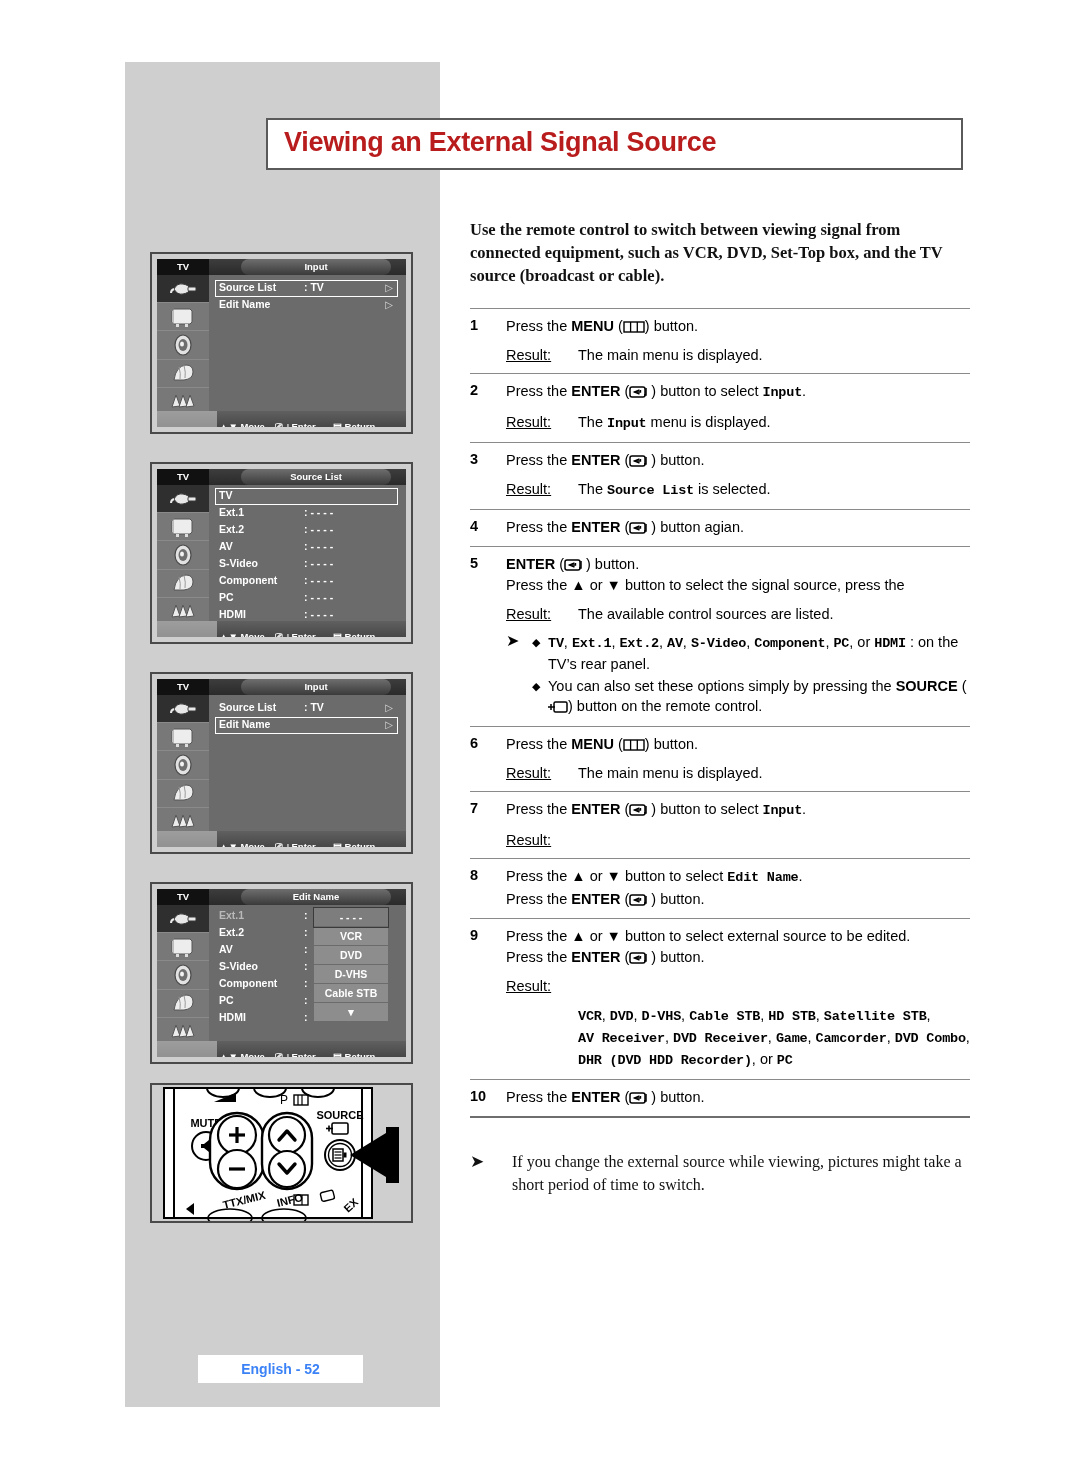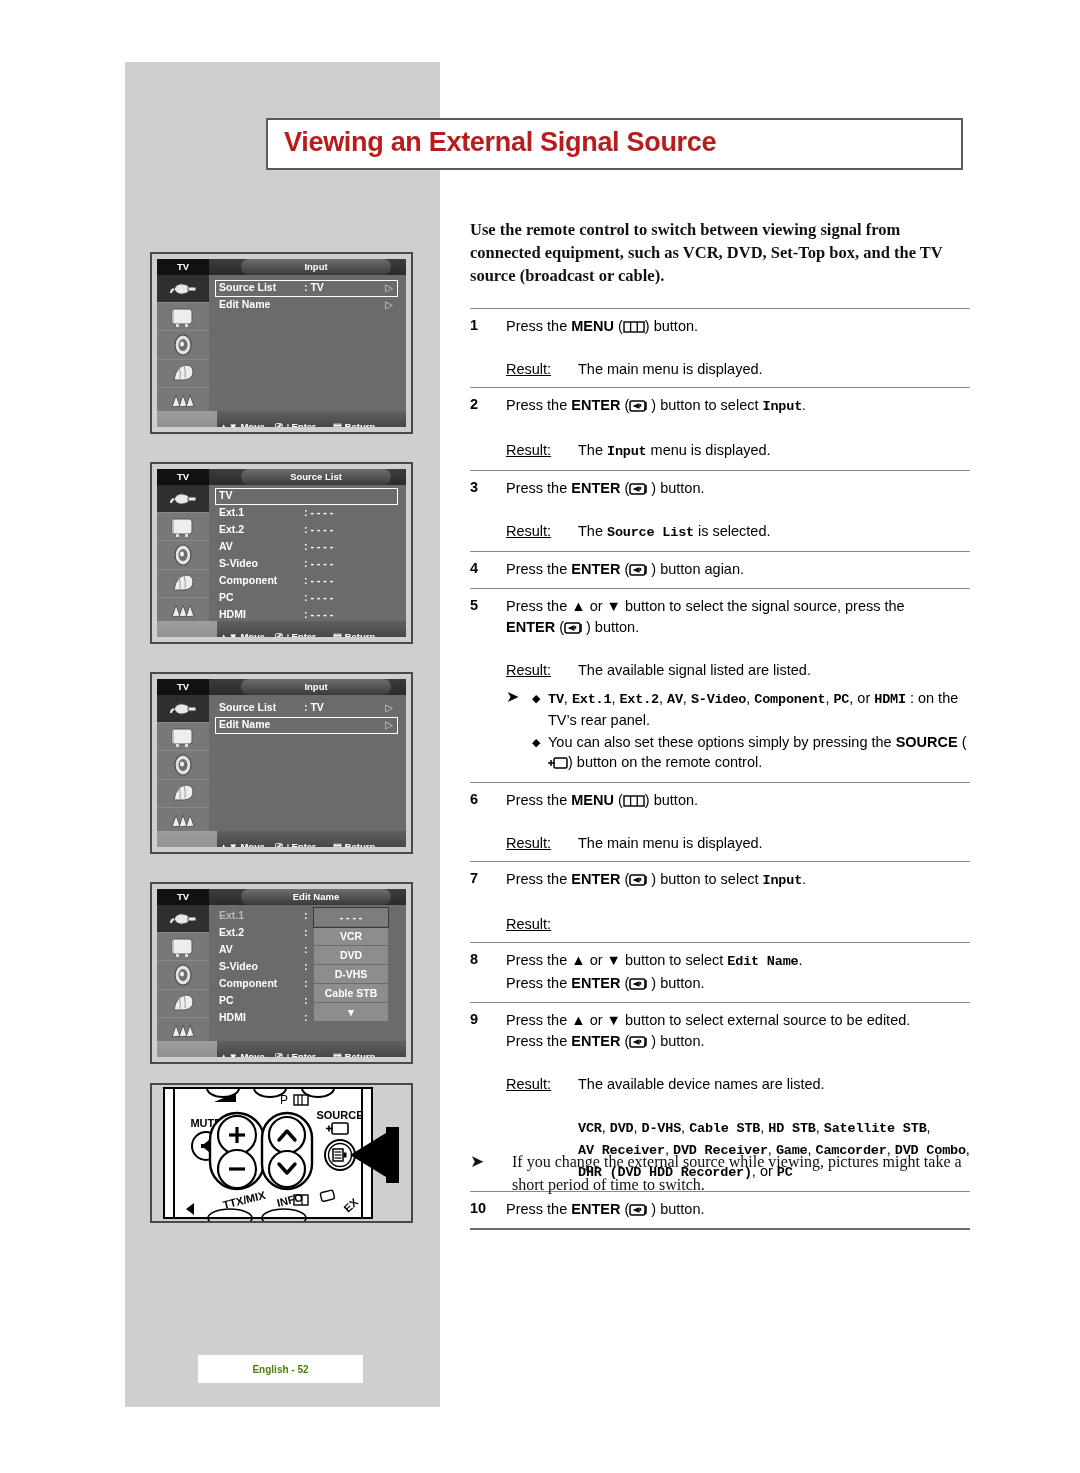--- a/index.html
+++ b/index.html
@@ -21,21 +21,21 @@
          font-size:16.5px;line-height:23px;color:#111;}
 
   
   #steps{position:absolute;left:470px;top:308px;width:500px;}
   .rule{height:1px;background:#8a8a8a;width:100%;}
   .rule.thick{height:2px;background:#6e6e6e;}
   .step{display:flex;padding:7px 0 8px 0;}
   .num{width:36px;flex:0 0 36px;font-size:14.5px;font-weight:bold;color:#000;padding-top:1px;}
   .body{flex:1;font-size:14.5px;color:#000;line-height:20px;}
   .body .line{margin:0 0 1px 0;}
-  .res{display:flex;margin-top:23px;}
+  .res{display:flex;margin-top:9px;}
   .res .lbl{width:72px;flex:0 0 72px;text-decoration:underline;font-size:14.5px;}
   .res .txt{flex:1;font-size:14.5px;}
   b.k{font-weight:bold;}
   span.mono{font-family:"Liberation Mono",monospace;font-weight:bold;font-size:13.5px;letter-spacing:-0.2px;}
 
   
   .note{display:flex;margin-top:8px;}
   .note .arrow{width:26px;flex:0 0 26px;font-size:16px;line-height:18px;color:#000;}
   .note .bullets{flex:1;}
   .bul{display:flex;margin-bottom:2px;}
@@ -44,21 +44,21 @@
 
   
   #final-note{position:absolute;left:470px;top:1150px;width:500px;display:flex;
               font-family:"Liberation Serif",serif;font-size:16px;line-height:23px;color:#111;}
   #final-note .arrow{width:42px;flex:0 0 42px;font-size:17px;}
   #final-note .c{flex:1;}
 
   
   #footer{position:absolute;left:198px;top:1355px;width:165px;height:28px;background:#fff;
           display:flex;align-items:center;justify-content:center;}
-  #footer span{font-size:10px;font-weight:bold;color:#4d7c0f;}
+  #footer span{font-size:14px;font-weight:bold;color:#3b82f6;}
 
   
   .osd{position:absolute;width:263px;height:182px;background:#cfcfcf;
        border:2px solid #4a4a4a;box-sizing:border-box;padding:5px;}
   .osd-in{position:relative;width:100%;height:100%;background:#6b6b6b;overflow:hidden;}
   .osd-title-bar{position:absolute;left:0;top:0;width:100%;height:16px;
                  background:linear-gradient(#3d3d3d,#2a2a2a);}
   .osd-tv{position:absolute;left:0;top:0;width:52px;height:16px;background:#111;
           color:#fff;font-size:9.5px;font-weight:bold;text-align:center;line-height:16px;}
   .osd-cap{position:absolute;left:84px;top:0px;width:150px;height:16px;border-radius:9px;
@@ -164,30 +164,30 @@
             <path d="M10.5 4 L5.5 6 L10.5 8" fill="none" stroke="#000" stroke-width="1.4"></path>
             <path d="M5.5 6 h6 v-2" fill="none" stroke="#000" stroke-width="1.4"></path>
             <path d="M17 2 v7 h-2" fill="none" stroke="#000" stroke-width="1.5"></path>
           </svg>) button agian.</div>
       </div>
     </div>
     <div class="rule"></div>
     <div class="step">
       <div class="num">5</div>
       <div class="body">
+        <div class="line"><b class="k">ENTER</b> (<svg width="22" height="12" viewBox="0 0 22 12" style="vertical-align:-2px">
+            <rect x="1" y="1" width="15" height="10" rx="2" fill="none" stroke="#000" stroke-width="1.5"></rect>
+            <path d="M10.5 4 L5.5 6 L10.5 8" fill="none" stroke="#000" stroke-width="1.4"></path>
+            <path d="M5.5 6 h6 v-2" fill="none" stroke="#000" stroke-width="1.4"></path>
+            <path d="M17 2 v7 h-2" fill="none" stroke="#000" stroke-width="1.5"></path>
+          </svg>) button.</div>
         <div class="line">Press the ▲ or ▼ button to select the signal source, press the</div>
-        <div class="line"><b class="k">ENTER</b> (<svg width="22" height="12" viewBox="0 0 22 12" style="vertical-align:-2px">
-            <rect x="1" y="1" width="15" height="10" rx="2" fill="none" stroke="#000" stroke-width="1.5"></rect>
-            <path d="M10.5 4 L5.5 6 L10.5 8" fill="none" stroke="#000" stroke-width="1.4"></path>
-            <path d="M5.5 6 h6 v-2" fill="none" stroke="#000" stroke-width="1.4"></path>
-            <path d="M17 2 v7 h-2" fill="none" stroke="#000" stroke-width="1.5"></path>
-          </svg>) button.</div>
         <div class="res">
           <div class="lbl">Result:</div>
-          <div class="txt">The available signal listed are listed.</div>
+          <div class="txt">The available control sources are listed.</div>
         </div>
         <div class="note">
           <div class="arrow">➤</div>
           <div class="bullets">
             <div class="bul">
               <div class="d">◆</div>
               <div class="c"><span class="mono">TV</span>, <span class="mono">Ext.1</span>, <span class="mono">Ext.2</span>, <span class="mono">AV</span>, <span class="mono">S-Video</span>, <span class="mono">Component</span>, <span class="mono">PC</span>, or <span class="mono">HDMI</span> : on the TV’s rear panel.</div>
             </div>
             <div class="bul">
               <div class="d">◆</div>
@@ -250,21 +250,20 @@
       <div class="body">
         <div class="line">Press the ▲ or ▼ button to select external source to be edited.</div>
         <div class="line">Press the <b class="k">ENTER</b> (<svg width="22" height="12" viewBox="0 0 22 12" style="vertical-align:-2px">
             <rect x="1" y="1" width="15" height="10" rx="2" fill="none" stroke="#000" stroke-width="1.5"></rect>
             <path d="M10.5 4 L5.5 6 L10.5 8" fill="none" stroke="#000" stroke-width="1.4"></path>
             <path d="M5.5 6 h6 v-2" fill="none" stroke="#000" stroke-width="1.4"></path>
             <path d="M17 2 v7 h-2" fill="none" stroke="#000" stroke-width="1.5"></path>
           </svg>) button.</div>
         <div class="res">
           <div class="lbl">Result:</div>
-          <div class="txt">The available device names are listed.</div>
         </div>
         <div class="res">
           <div class="lbl"></div>
           <div class="txt" style="line-height:20px"><span class="mono">VCR</span>, <span class="mono">DVD</span>, <span class="mono">D-VHS</span>, <span class="mono">Cable&nbsp;STB</span>, <span class="mono">HD&nbsp;STB</span>, <span class="mono">Satellite&nbsp;STB</span>, <span class="mono">AV&nbsp;Receiver</span>, <span class="mono">DVD&nbsp;Receiver</span>, <span class="mono">Game</span>, <span class="mono">Camcorder</span>, <span class="mono">DVD&nbsp;Combo</span>, <span class="mono">DHR&nbsp;(DVD&nbsp;HDD&nbsp;Recorder)</span>, or <span class="mono">PC</span></div>
         </div>
       </div>
     </div>
     <div class="rule"></div>
     <div class="step">
       <div class="num">10</div>

